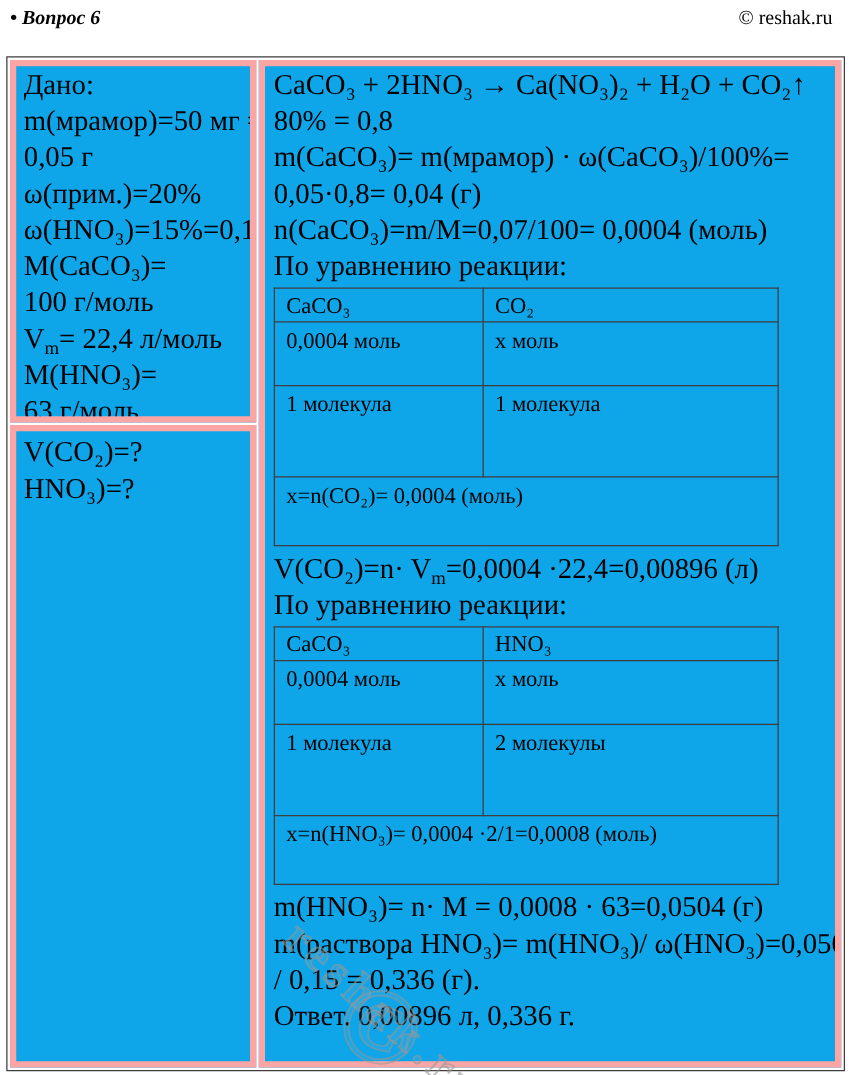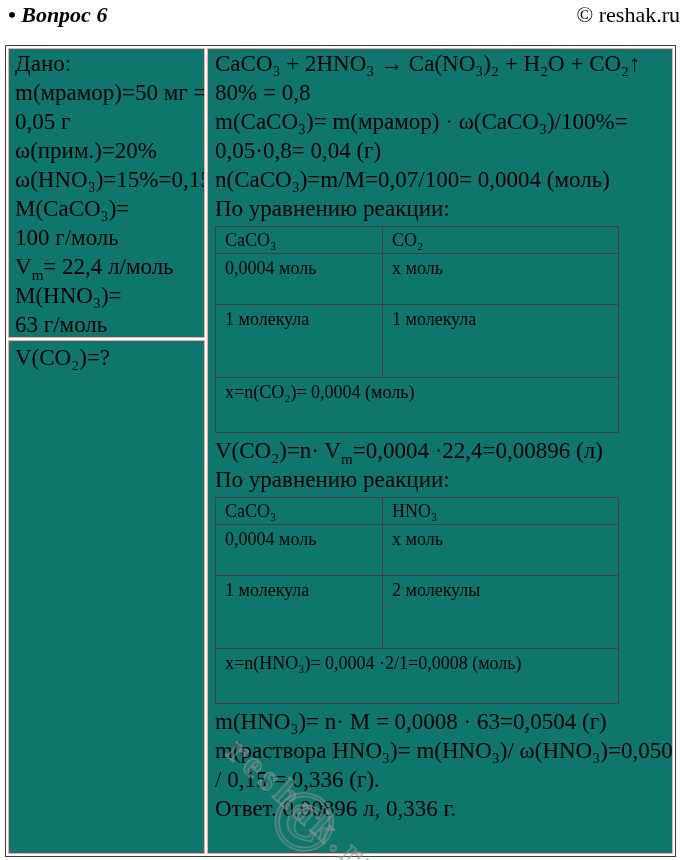--- a/index.html
+++ b/index.html
@@ -3,31 +3,31 @@
 <meta charset="utf-8">
 <style>
   html,body { margin:0; padding:0; }
   body {
     width:680px; height:860px; background:#ffffff; color:#000;
     font-family:"Liberation Serif","DejaVu Serif",serif;
     position:relative; overflow:hidden;
   }
   .topbar {
     display:flex; justify-content:space-between; align-items:flex-start;
-    padding:2px 0 0 8px; font-size:22px; line-height:26px;
+    padding:2px 14px 0 8px; font-size:16px; line-height:26px;
   }
   .q-title { font-weight:bold; font-style:italic; }
 
   .sheet {
     position:absolute; left:5px; top:45px; width:671px; height:812px;
     box-sizing:border-box; border:1px solid #3e3e3e; padding:2px;
     display:grid; grid-template-columns:197px 1fr; grid-template-rows:290px 1fr;
     gap:2px; background:#fff;
   }
-  .cell { border:1px solid #fca5a5; box-sizing:border-box; background:#0f766e; }
+  .cell { border:5px solid #fca5a5; box-sizing:border-box; background:#0ea5e9; }
   .given-cell    { grid-column:1; grid-row:1; padding:0 3px 0 6px; overflow:hidden; }
   .find-cell     { grid-column:1; grid-row:2; padding:2px 3px 0 6px; }
   .solution-cell { grid-column:2; grid-row:1 / 3; padding:0 4px 0 7px; overflow:hidden; }
 
   p.line { margin:0; font-size:23px; line-height:29px; white-space:nowrap; }
   .subm { font-size:15px; vertical-align:sub; line-height:0; }
 
   table.inner {
     border-collapse:collapse; table-layout:fixed;
     width:404px; margin:3px 0 3px 0;
@@ -76,20 +76,21 @@
     <p class="line">ω(HNO₃)=15%=0,15</p>
     <p class="line">M(CaCO₃)=</p>
     <p class="line">100 г/моль</p>
     <p class="line"><span>V</span><span class="subm">m</span><span>= 22,4 л/моль</span></p>
     <p class="line">M(HNO₃)=</p>
     <p class="line">63 г/моль</p>
   </div>
 
   <div class="cell find-cell">
     <p class="line">V(CO₂)=?</p>
+    <p class="line">HNO₃)=?</p>
   </div>
 
   <div class="cell solution-cell">
     <p class="line">CaCO₃ + 2HNO₃ → Ca(NO₃)₂ + H₂O + CO₂↑</p>
     <p class="line">80% = 0,8</p>
     <p class="line">m(CaCO₃)= m(мрамор) · ω(CaCO₃)/100%=</p>
     <p class="line">0,05·0,8= 0,04 (г)</p>
     <p class="line">n(CaCO₃)=m/M=0,07/100= 0,0004 (моль)</p>
     <p class="line">По уравнению реакции:</p>
 

